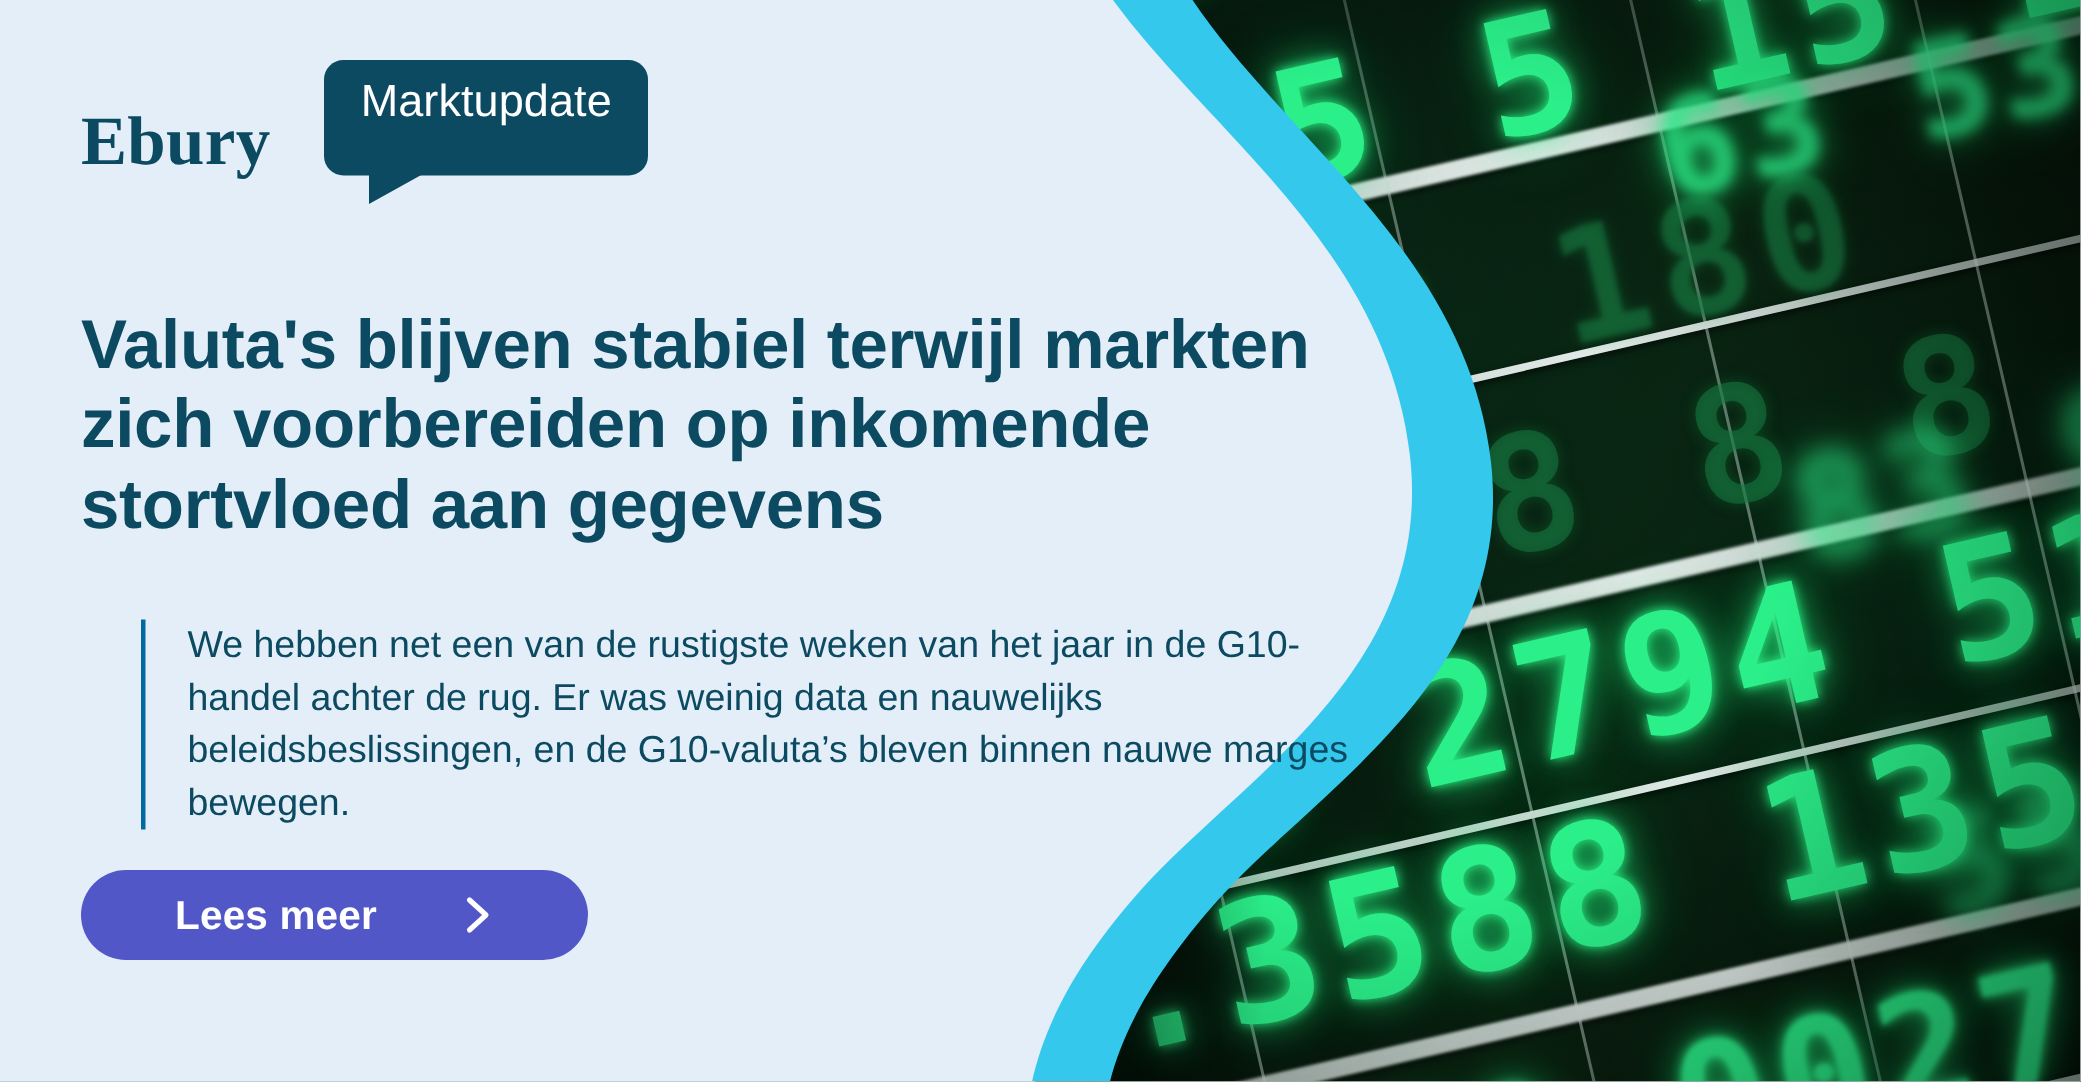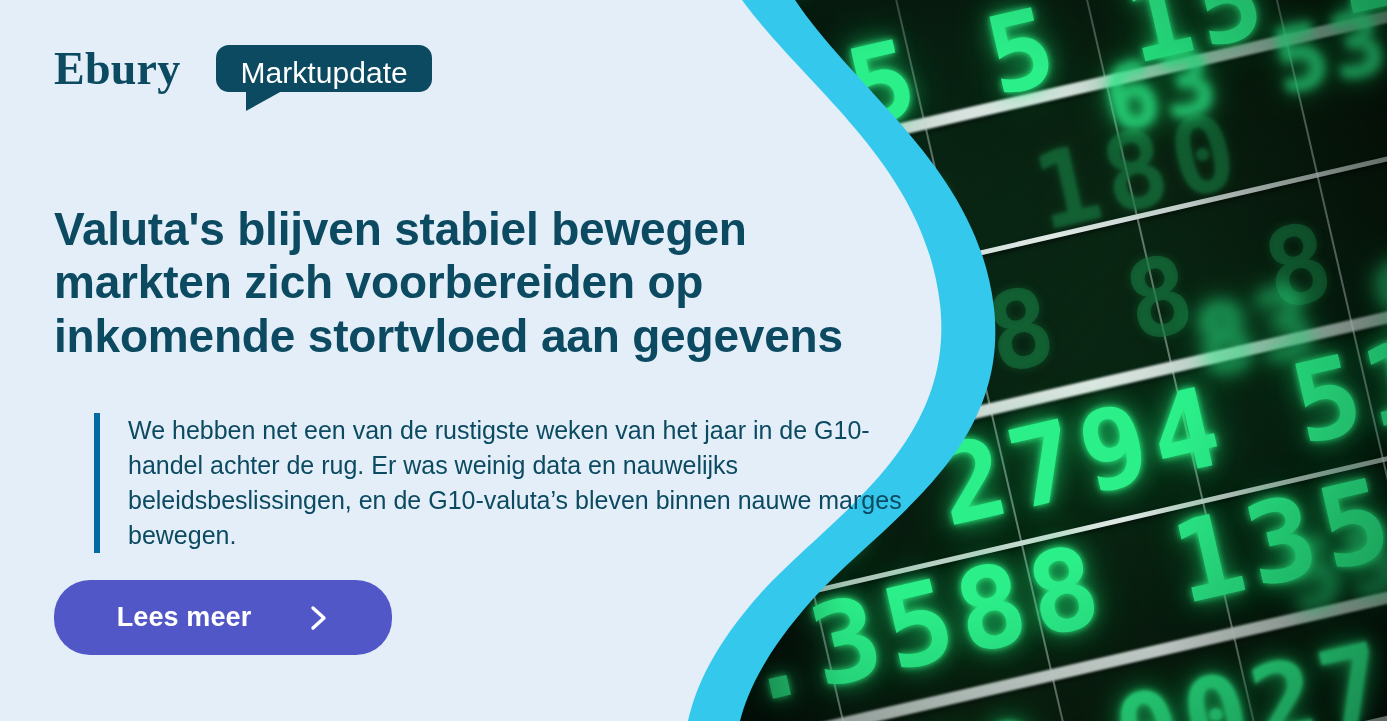--- a/index.html
+++ b/index.html
@@ -107,21 +107,21 @@
     line-height: 1;
     color: #0c4a61;
     letter-spacing: 0.005em;
     padding-top: 6px;
   }
   .badge-wrap { position: relative; margin-left: 36px; }
   .badge {
     background: #0c4a61;
     color: #ffffff;
     border-radius: 13px;
-    padding: 11px 24px 2px 24px;
+    padding: 11px 24px 31px 24px;
     font-size: 30px;
     font-weight: 400;
     line-height: 1.15;
     letter-spacing: 0.002em;
   }
   .badge-tail {
     position: absolute;
     left: 30px;
     bottom: -19px;
     width: 0; height: 0;
@@ -140,34 +140,34 @@
     line-height: 1.16;
     color: #0c4a61;
     letter-spacing: -0.004em;
   }
 
   .quote {
     position: absolute;
     top: 388px;
     left: 54px;
     width: 790px;
-    border-left: 6px solid #0369a1;
+    border-left: 3px solid #0369a1;
     padding-left: 28px;
     font-size: 25px;
     line-height: 1.4;
     color: #0c4a61;
     font-weight: 400;
   }
 
   .cta {
     position: absolute;
     top: 580px;
     left: 54px;
     width: 338px;
-    height: 75px;
+    height: 60px;
     background: #5257c8;
     border: none;
     border-radius: 36px;
     display: flex;
     align-items: center;
     justify-content: center;
     cursor: pointer;
     padding: 0;
   }
   .cta-label {
@@ -246,21 +246,21 @@
   <div class="content">
 
     <div class="brandrow">
       <div class="logo">Ebury</div>
       <div class="badge-wrap">
         <div class="badge">Marktupdate</div>
         <div class="badge-tail"></div>
       </div>
     </div>
 
-    <h1 class="headline">Valuta's blijven stabiel bewegen markten zich voorbereiden op inkomende stortvloed aan gegevens</h1>
+    <h1 class="headline">Valuta's blijven stabiel terwijl markten zich voorbereiden op inkomende stortvloed aan gegevens</h1>
 
     <blockquote class="quote">We hebben net een van de rustigste weken van het jaar in de G10-handel achter de rug. Er was weinig data en nauwelijks beleidsbeslissingen, en de G10-valuta’s bleven binnen nauwe marges bewegen.</blockquote>
 
     <button class="cta">
       <span class="cta-label">Lees meer</span>
       <span class="cta-chevron">
         <svg width="20" height="30" viewBox="0 0 20 30" aria-hidden="true">
           <polyline points="4,5 15,15 4,25" fill="none" stroke="#ffffff" stroke-width="3.4" stroke-linecap="round" stroke-linejoin="round"></polyline>
         </svg>
       </span>

